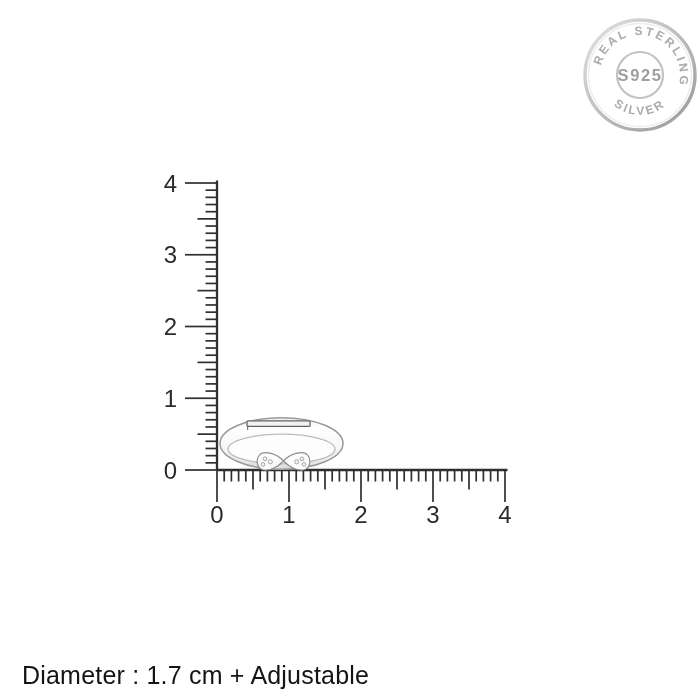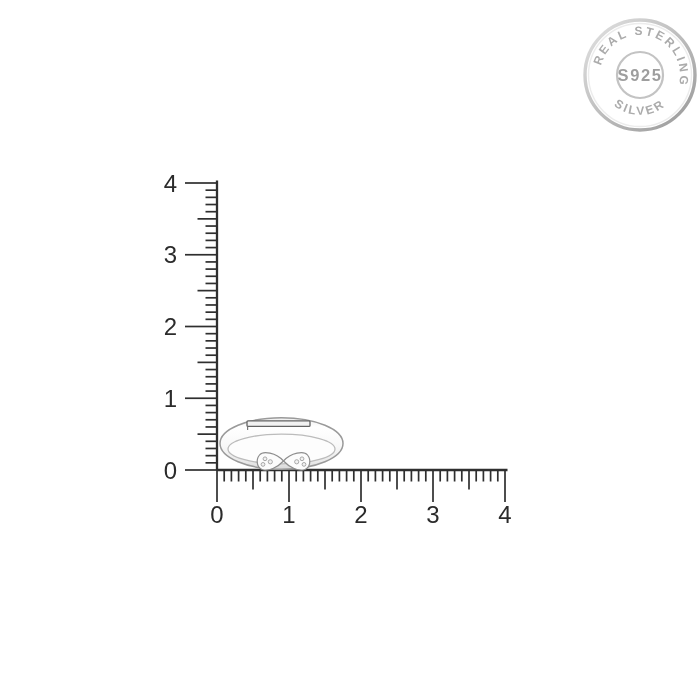--- a/index.html
+++ b/index.html
@@ -181,13 +181,14 @@
         <circle cx="265" cy="458.8" r="1.9"></circle>
         <circle cx="263" cy="464.4" r="1.9"></circle>
         <circle cx="270.3" cy="461.8" r="2.1"></circle>
         <circle cx="302" cy="458.8" r="1.9"></circle>
         <circle cx="304" cy="464.4" r="1.9"></circle>
         <circle cx="296.7" cy="461.8" r="2.1"></circle>
       </g>
     </g>
   </svg>
 
+  <div id="caption">Diameter : 1.7 cm + Adjustable</div>
 </div>
 
 </body></html>

